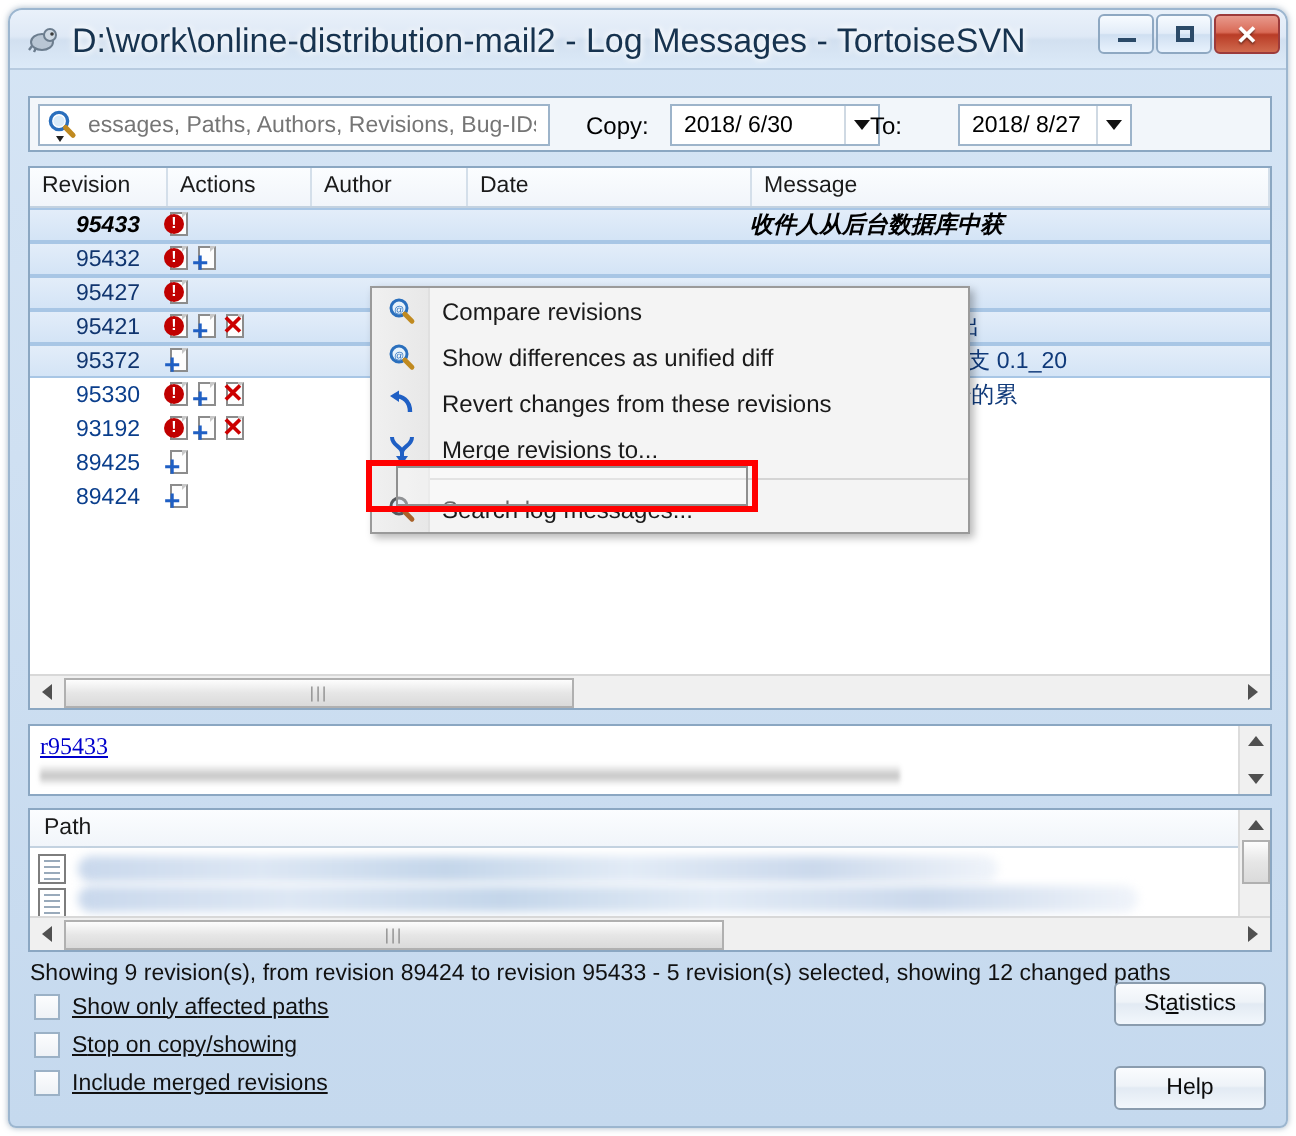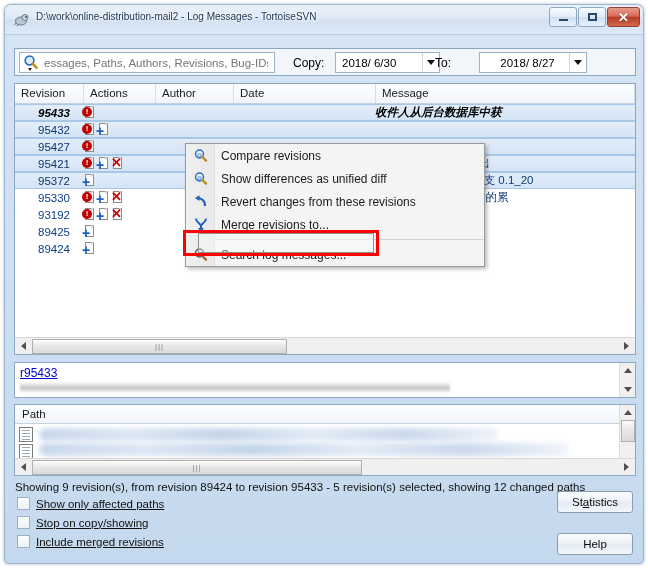--- a/index.html
+++ b/index.html
@@ -25,21 +25,21 @@
     position: relative; height: 30px;
     background: linear-gradient(to bottom, #e9f1fa 0%, #dfe9f6 45%, #d2e0f0 52%, #dceaf8 100%);
     border-radius: 6px 6px 0 0;
     border-bottom: 1px solid #b7cbe0;
   }
   #app-icon {
     position: absolute; left: 9px; top: 7px; width: 16px; height: 16px;
   }
   #title-text {
     position: absolute; left: 31px; top: 6px;
-    font-size: 10px; color: #17334f; white-space: nowrap;
+    font-size: 17px; color: #17334f; white-space: nowrap;
     text-shadow: 0 0 3px #fff, 0 0 5px #fff;
   }
   .wbtn {
     position: absolute; top: 2px; height: 20px;
     border: 1px solid #8ea8c2; border-radius: 3px;
     background: linear-gradient(to bottom, #f7fbff 0%, #e2ecf8 48%, #cfdff1 52%, #e8f2fd 100%);
     cursor: default;
   }
   #btn-min { right: 66px; width: 28px; }
   #btn-max { right: 37px; width: 28px; }
@@ -73,21 +73,21 @@
     color: #555; background: transparent; font-family: "Liberation Sans", sans-serif;
   }
   .dlabel { position:absolute; font-size: 12px; color: #000; top: 7px; }
   #lbl-from { left: 278px; }
   #lbl-to   { left: 420px; }
   .datebox {
     position:absolute; top: 3px; height: 21px; background:#fff;
     border: 1px solid #9db4ca; display:flex; align-items:center;
   }
   #date-from { left: 320px; width: 105px; }
-  #date-to   { left: 464px; width: 108px; text-align: center; }
+  #date-to   { left: 464px; width: 87px; }
   .datetext { font-size: 11.5px; color:#000; padding-left: 6px; flex:1; white-space:nowrap;}
   .dd-arrow {
     width: 17px; height: 19px; display:flex; align-items:center; justify-content:center;
     border-left: 1px solid #cfd9e3;
   }
   .tri-down { width:0;height:0;border-left:4px solid transparent;border-right:4px solid transparent;border-top:5px solid #101010;}
 
   
   #loglist {
     position: absolute; left: 9px; top: 48px; width: 622px; height: 272px;
@@ -158,21 +158,21 @@
     border: 3px solid #ff0000; z-index: 60; pointer-events:none;
   }
   #hl-inner { position:absolute; left: 12px; top: 89px; width: 176px; height: 20px;
     border: 1px solid #8f8f8f; background: rgba(255,255,255,.35); z-index: 59; }
 
   
   #msgpane {
     position:absolute; left: 9px; top: 327px; width: 622px; height: 36px;
     background: #fff; border: 1px solid #8ba7c2; overflow:hidden;
   }
-  #msg-r { font-size: 12px; padding: 3px 16px 0 5px; color:#000; }
+  #msg-r { font-size: 12px; padding: 3px 16px 0 5px; color:#000;font-family:Liberation Serif, serif; }
   #msg-r a { color:#0000cc; text-decoration: underline; }
   #msg-line2 { position:absolute; left:5px; top: 19px; width: 430px; height: 11px;
     background: linear-gradient(to bottom, rgba(255,255,255,0) 0%, rgba(60,60,60,.30) 55%, rgba(255,255,255,0) 100%);
     filter: blur(1.1px); }
   .vscroll {
     position:absolute; right:0; top:0; width: 16px; bottom:0;
     background: #f0f0f0; border-left: 1px solid #dcdcdc;
   }
   .vs-up, .vs-dn { height: 15px; display:flex;align-items:center;justify-content:center; }
   .vs-dn { position:absolute; bottom:0; left:0; right:0; }

